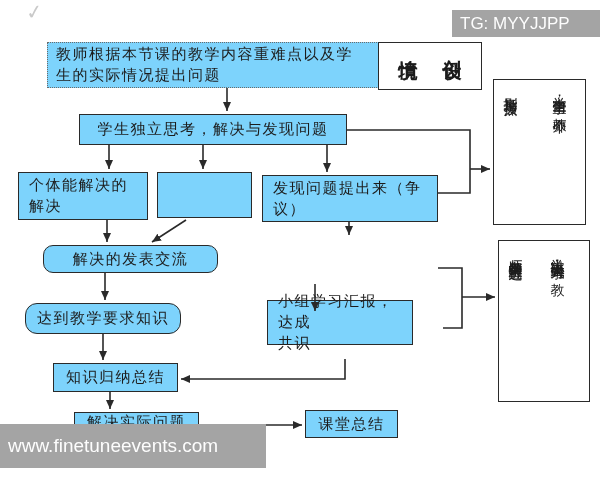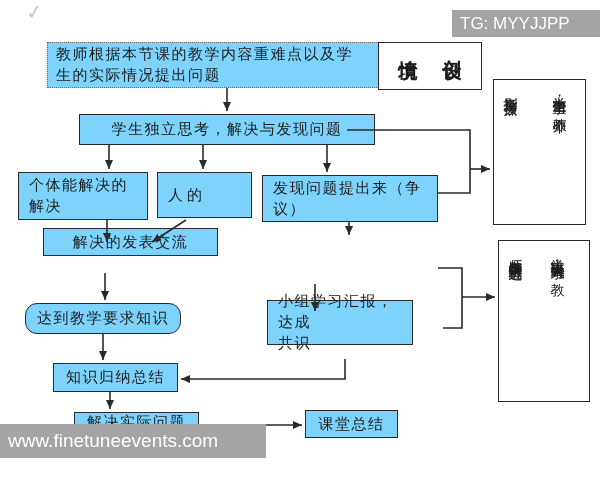--- a/index.html
+++ b/index.html
@@ -51,39 +51,38 @@
   <div class="box dotted" style="left:47px;top:42px;width:336px;height:46px;">
     <span class="ln">教师根据本节课的教学内容重难点以及学</span>
     <span class="ln">生的实际情况提出问题</span>
   </div>
 
   <div class="sitbox" style="left:378px;top:42px;width:104px;height:48px;">
     <span class="sitcol">情境</span>
     <span class="sitcol">创设</span>
   </div>
 
-  <div class="box center" style="left:79px;top:114px;width:296px;height:31px;">
+  <div class="box center" style="left:79px;top:114px;width:268px;height:31px;">
     <span class="ln">学生独立思考，解决与发现问题</span>
   </div>
 
   <div class="box leftpad" style="left:18px;top:172px;width:130px;height:48px;">
     <span class="ln">个体能解决的</span>
     <span class="ln">解决</span>
   </div>
 
   <div class="box leftpad" style="left:157px;top:172px;width:95px;height:46px;letter-spacing:4px;">
-    <span class="ln">人的</span>
   </div>
 
   <div class="box leftpad" style="left:262px;top:175px;width:176px;height:47px;">
     <span class="ln">发现问题提出来（争</span>
     <span class="ln">议）</span>
   </div>
 
-  <div class="box center" style="left:43px;top:228px;width:175px;height:28px;">
+  <div class="box center" style="left:43px;top:245px;width:175px;height:28px;border-radius:10px;">
     <span class="ln">解决的发表交流</span>
   </div>
 
 
   <div class="box center" style="left:25px;top:303px;width:156px;height:31px;border-radius:12px;">
     <span class="ln">达到教学要求知识</span>
   </div>
 
   <div class="box leftpad" style="left:267px;top:300px;width:146px;height:45px;">
     <span class="ln">小组学习汇报，达成</span>
@@ -135,17 +134,17 @@
       <polyline points="347,130 470,130 470,193 438,193"></polyline>
       <line x1="470" y1="169" x2="490" y2="169" marker-end="url(#ah)"></line>
       <polyline points="438,268 462,268 462,328 443,328"></polyline>
       <line x1="462" y1="297" x2="495" y2="297" marker-end="url(#ah)"></line>
     </g>
   </svg>
 
   <div class="wm" style="left:452px;top:10px;width:148px;height:27px;font-size:17px;padding-left:8px;">
     <span>TG: MYYJJPP</span>
   </div>
-  <div class="wm" style="left:0;top:424px;width:258px;height:34px;font-size:19px;padding-left:8px;">
+  <div class="wm" style="left:0;top:424px;width:258px;height:44px;font-size:19px;padding-left:8px;">
     <span>www.finetuneevents.com</span>
   </div>
 
 </div>
 
 </body></html>

